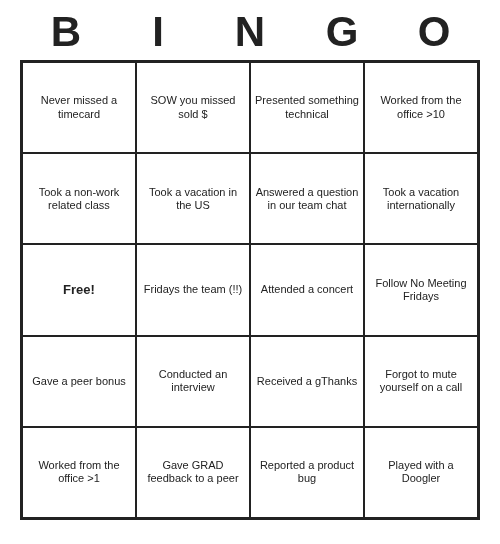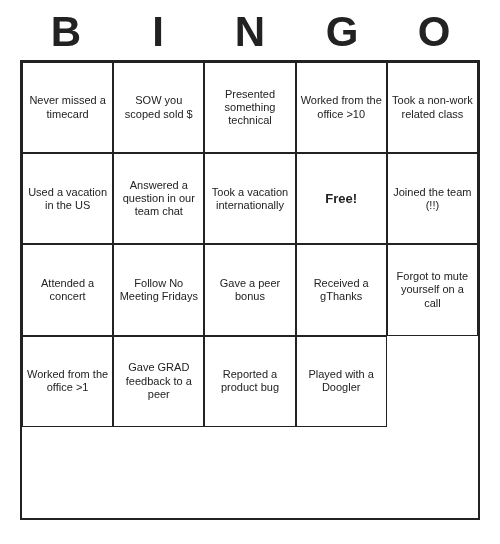--- a/index.html
+++ b/index.html
@@ -26,21 +26,21 @@
     }
     .bingo-letter {
       font-size: 42px;
       font-weight: bold;
       color: #222;
       width: 72px;
       text-align: center;
     }
     #bingo-grid {
       display: grid;
-      grid-template-columns: repeat(5, 1fr);
+      grid-template-columns: repeat(4, 1fr);
       grid-template-rows: repeat(5, 1fr);
       width: 460px;
       height: 460px;
       border: 2px solid #222;
     }
     .bingo-cell {
       border: 1px solid #222;
       display: flex;
       align-items: center;
       justify-content: center;
@@ -66,31 +66,32 @@
 <div id="bingo-header">
 <div class="bingo-letter">B</div>
     <div class="bingo-letter">I</div>
     <div class="bingo-letter">N</div>
     <div class="bingo-letter">G</div>
     <div class="bingo-letter">O</div>
   </div>
 
 <div id="bingo-grid">
 <div class="bingo-cell">Never missed a timecard</div>
-    <div class="bingo-cell">SOW you scoped sold $</div>
+    <div class="bingo-cell">SOW you missed sold $</div>
     <div class="bingo-cell">Presented something technical</div>
     <div class="bingo-cell">Worked from the office &gt;10</div>
     <div class="bingo-cell">Took a non-work related class</div>
-    <div class="bingo-cell">Used a vacation in the US</div>
+    <div class="bingo-cell">Took a vacation in the US</div>
     <div class="bingo-cell">Answered a question in our team chat</div>
     <div class="bingo-cell">Took a vacation internationally</div>
     <div class="bingo-cell free bold-text">Free!</div>
-    <div class="bingo-cell">Joined the team (!!)</div>
+    <div class="bingo-cell">Fridays the team (!!)</div>
     <div class="bingo-cell">Attended a concert</div>
     <div class="bingo-cell">Follow No Meeting Fridays</div>
     <div class="bingo-cell">Gave a peer bonus</div>
+    <div class="bingo-cell">Conducted an interview</div>
     <div class="bingo-cell">Received a gThanks</div>
     <div class="bingo-cell">Forgot to mute yourself on a call</div>
     <div class="bingo-cell">Worked from the office &gt;1</div>
     <div class="bingo-cell">Gave GRAD feedback to a peer</div>
     <div class="bingo-cell">Reported a product bug</div>
     <div class="bingo-cell">Played with a Doogler</div>
   </div>
 
 </body></html>

